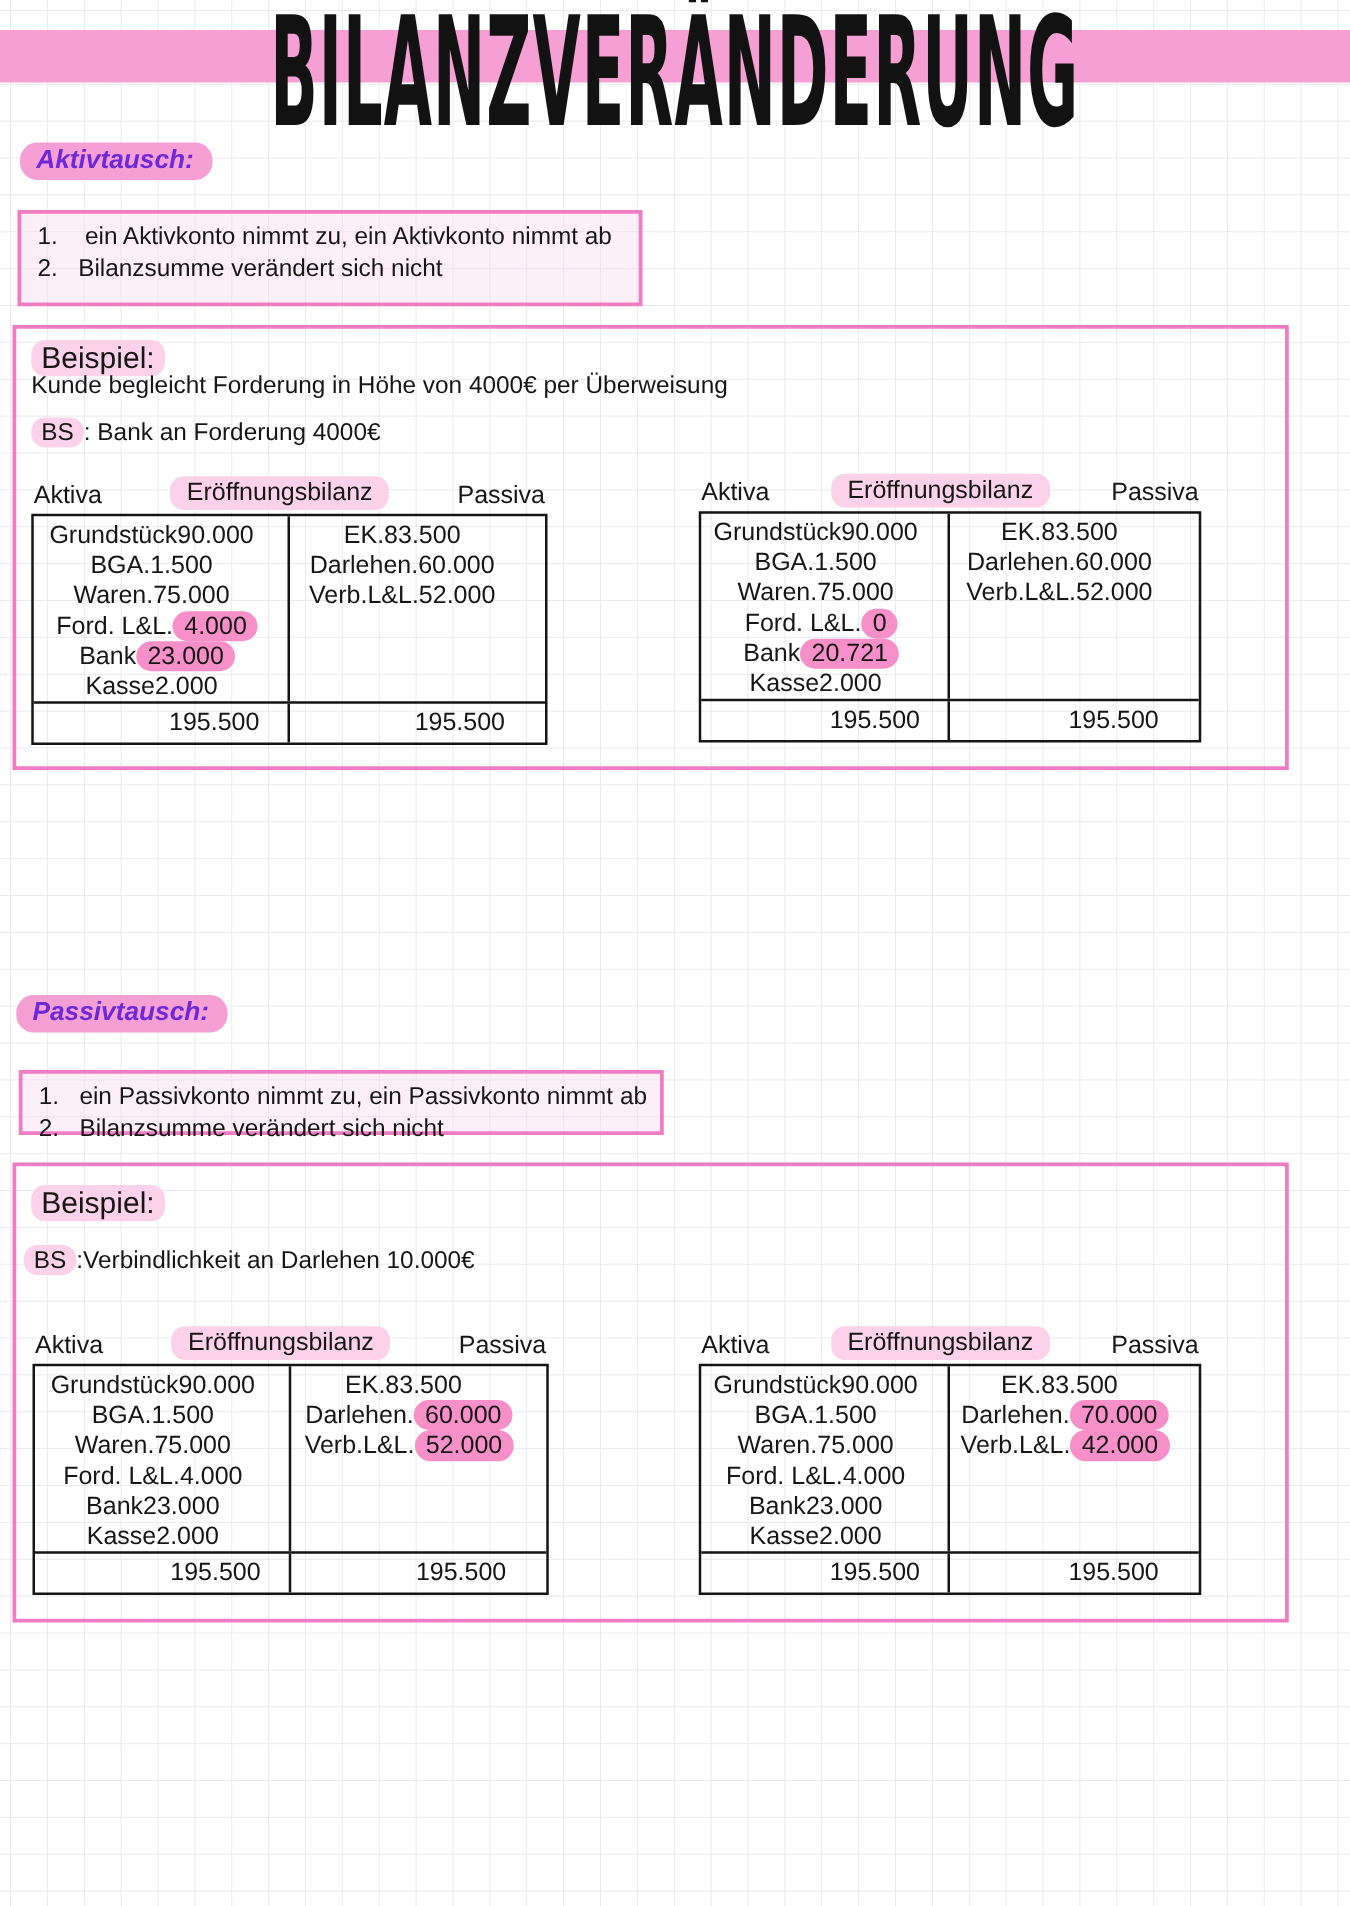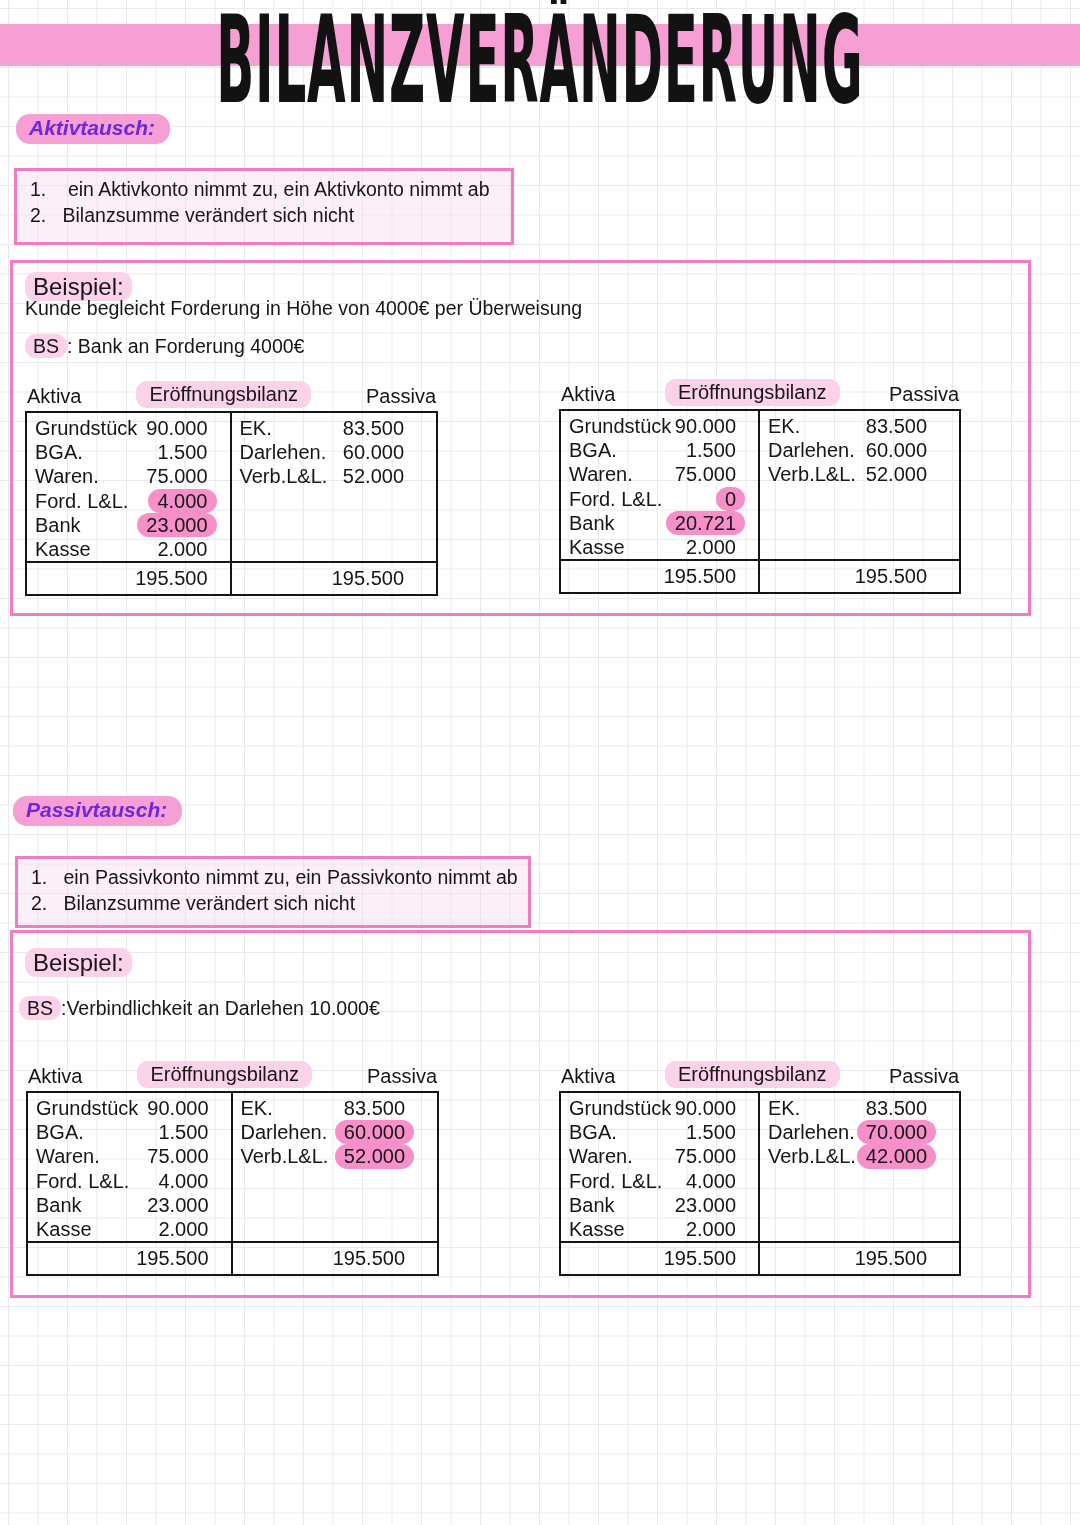--- a/index.html
+++ b/index.html
@@ -34,21 +34,21 @@
   .hl-light.wide{padding:2px 13px;margin-left:0;}
 
   .btable{position:absolute;font-size:20px;}
   .btable.w-left{width:413px;}
   .btable.w-right{width:402px;}
   .bt-hdr{display:flex;justify-content:space-between;align-items:flex-end;height:24px;margin-bottom:3px;padding:0 2px;}
   .bt-box{border:2.5px solid #151515;}
   .bt-body{display:flex;min-height:148px;}
   .bt-col{width:50%;box-sizing:border-box;padding-top:3px;}
   .bt-col.assets{border-right:2.5px solid #151515;}
-  .acct-row{display:flex;justify-content:space-between;line-height:24.2px;padding-left:8px;}
+  .acct-row{display:flex;justify-content:center;line-height:24.2px;padding-left:8px;}
   .assets .acct-value{padding-right:22px;}
   .liab .acct-value{padding-right:32px;}
   .acct-value .val{display:inline-block;}
   .val.hl-strong{background:var(--value-highlight,#f78fc9);border-radius:13px;padding:0 9px;margin-right:-9px;}
   .bt-tot{display:flex;border-top:2.5px solid #151515;height:31px;}
   .bt-tot .tl{width:50%;box-sizing:border-box;border-right:2.5px solid #151515;display:flex;align-items:center;justify-content:flex-end;padding-right:22px;}
   .bt-tot .tr{flex:1;display:flex;align-items:center;justify-content:flex-end;padding-right:32px;}
 </style>
 </head>
 <body>
@@ -178,21 +178,21 @@
         <div class="bt-tot">
           <div class="tl">195.500</div>
           <div class="tr">195.500</div>
         </div>
       </div>
     </div>
   </div>
 
   <div class="sec-heading" style="left:13px;top:796px;">Passivtausch:</div>
 
-  <div class="rulebox" style="left:15px;top:856px;width:516px;height:72px;">
+  <div class="rulebox" style="left:15px;top:856px;width:516px;height:52px;">
       <div class="rule-line">1.   ein Passivkonto nimmt zu, ein Passivkonto nimmt ab</div>
       <div class="rule-line">2.   Bilanzsumme verändert sich nicht</div>
     </div>
 
   <div class="exbox" style="left:10px;top:930px;width:1021px;height:368px;">
     <div class="ex-label" style="left:20px;top:16px;"><span class="hl-light">Beispiel:</span></div>
     <div class="ex-bs" style="left:14px;top:64px;"><span class="hl-light">BS</span><span>:Verbindlichkeit an Darlehen 10.000€</span></div>
 
     <div class="btable w-left" style="left:13px;top:131px;">
       <div class="bt-hdr">

